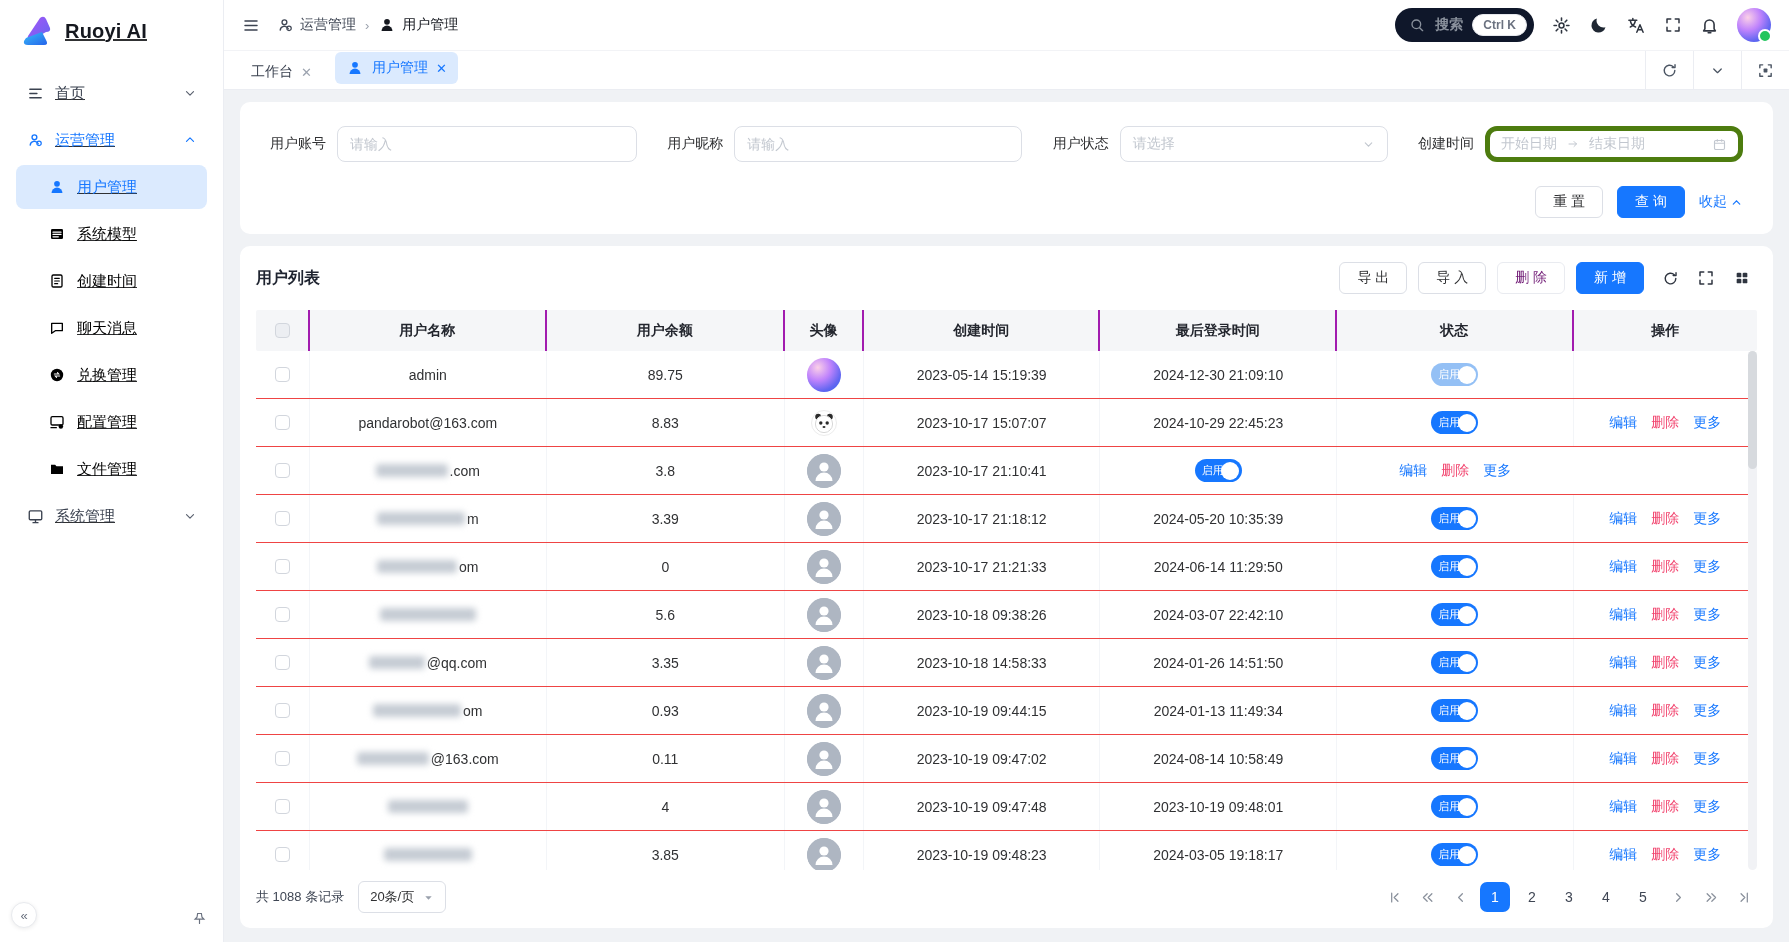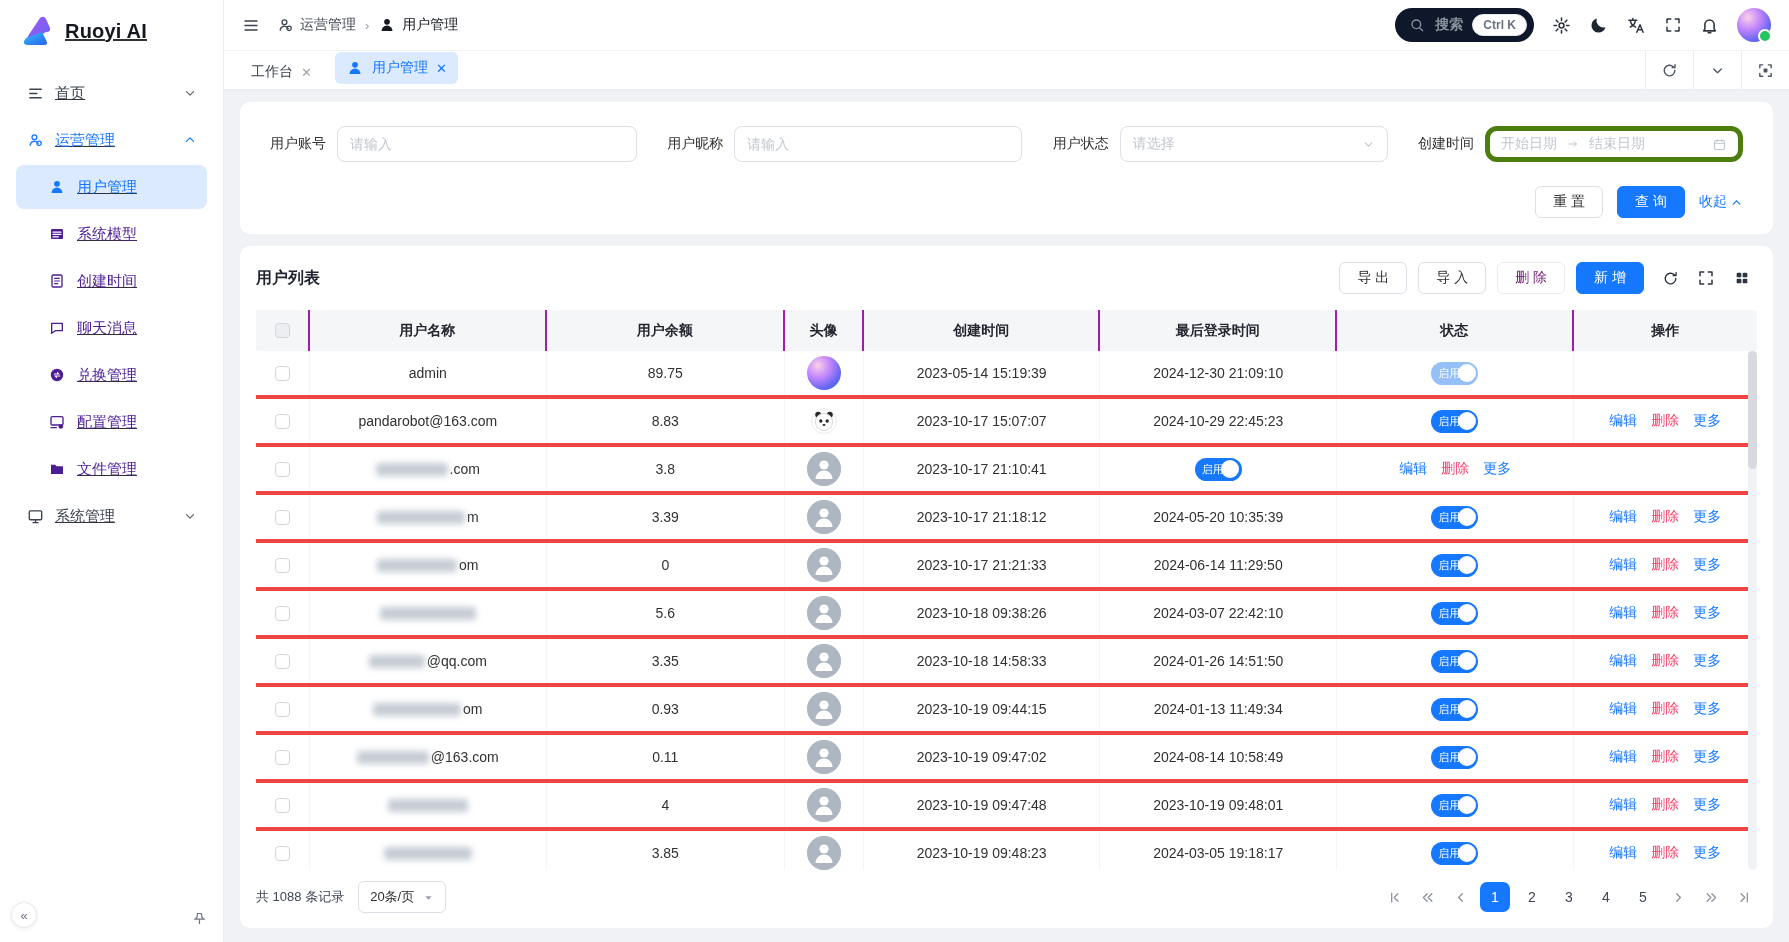--- a/index.html
+++ b/index.html
@@ -12,21 +12,21 @@
   
   aside { width:224px; background:#fff; border-right:1px solid #ebedf2; flex-shrink:0; display:flex; flex-direction:column;text-decoration:underline; }
   .logo-row { height:62px; display:flex; align-items:center; gap:11px; padding:0 20px; }
   .brand-name { font-size:20px; font-weight:700; color:#15181f; letter-spacing:.2px; }
   .menu { padding:6px 16px; flex:1; }
   .side-item { height:44px; display:flex; align-items:center; gap:11px; padding:0 10px; font-size:15px; color:#3b4250; border-radius:8px; margin:3px 0; cursor:pointer; }
   .side-item .lbl { flex:1; }
   .side-item .chev { color:#5b6270; }
   .side-item.group-active { color:#1677ff; }
   .side-item.group-active .chev { color:#1677ff; }
-  .side-sub { padding-left:32px; color:#4c1d95; }
+  .side-sub { padding-left:32px; color:#000000; }
   .side-sub.selected { background:#dbeafe; color:#1677ff; }
   .icn { display:flex; align-items:center; justify-content:center; width:18px; color:inherit; }
   
   main { flex:1; min-width:0; display:flex; flex-direction:column; }
   header { height:50px; background:#fff; display:flex; align-items:center; gap:16px; padding:0 18px; }
   .hamburger { color:#3b4250; cursor:pointer; }
   .crumbs { display:flex; align-items:center; gap:9px; font-size:14px; }
   .crumb { display:flex; align-items:center; gap:6px; color:#3f4654; }
   .crumb.current { color:#15181f; }
   .crumb-sep { color:#9aa1ac; font-size:13px; }
@@ -69,21 +69,21 @@
   .table-head-row { display:flex; align-items:center; margin-bottom:16px; flex-shrink:0; }
   .table-title { font-size:16px; font-weight:700; color:#1f2430; }
   .tb-actions { margin-left:auto; display:flex; gap:11px; align-items:center; }
   .icon-btn { width:30px; height:30px; display:flex; align-items:center; justify-content:center; color:#2f3540; cursor:pointer; }
   .cols { display:grid; grid-template-columns:54px 1.29fr 1.3fr 0.43fr 1.29fr 1.29fr 1.29fr 1fr; }
   .cell { display:flex; align-items:center; justify-content:center; overflow:hidden; }
   .thead { background:#f5f6f8; height:41px; font-weight:700; font-size:14px; color:#23262e; flex-shrink:0; border-radius:2px; }
   .thead .cell { border-right:2px solid #a21caf; }
   .thead .cell:last-child { border-right:none; }
   .rows-viewport { flex:1; overflow:hidden; position:relative; }
-  .trow { height:48px; border-bottom:4px solid #ef4444; font-size:14px; background:#fff; }
+  .trow { height:48px; border-bottom:1px solid #ef4444; font-size:14px; background:#fff; }
   .trow .cell { border-right:1px solid #f3f5f8; }
   .trow .cell:last-child { border-right:none; }
   .checkbox { width:15px; height:15px; border:1px solid #d2d6dd; border-radius:4px; background:#fff; cursor:pointer; }
   .thead .checkbox { background:#eceef2; }
   .mask { display:inline-block; height:13px; border-radius:3px; background:#c6ccd4; filter:blur(3px); }
   .namewrap { display:flex; align-items:center; gap:2px; }
   .avatar { width:34px; height:34px; border-radius:50%; display:flex; align-items:center; justify-content:center; overflow:hidden; }
   .avatar.colorful { background:radial-gradient(circle at 32% 28%, #fbd0e8 0%, #c084fc 38%, #6366f1 70%, #2563eb 100%); }
   .avatar.gray { background:#aeb6c2; }
   .avatar.panda { background:#fff; border:1px solid #ececec; width:26px; height:26px; }

